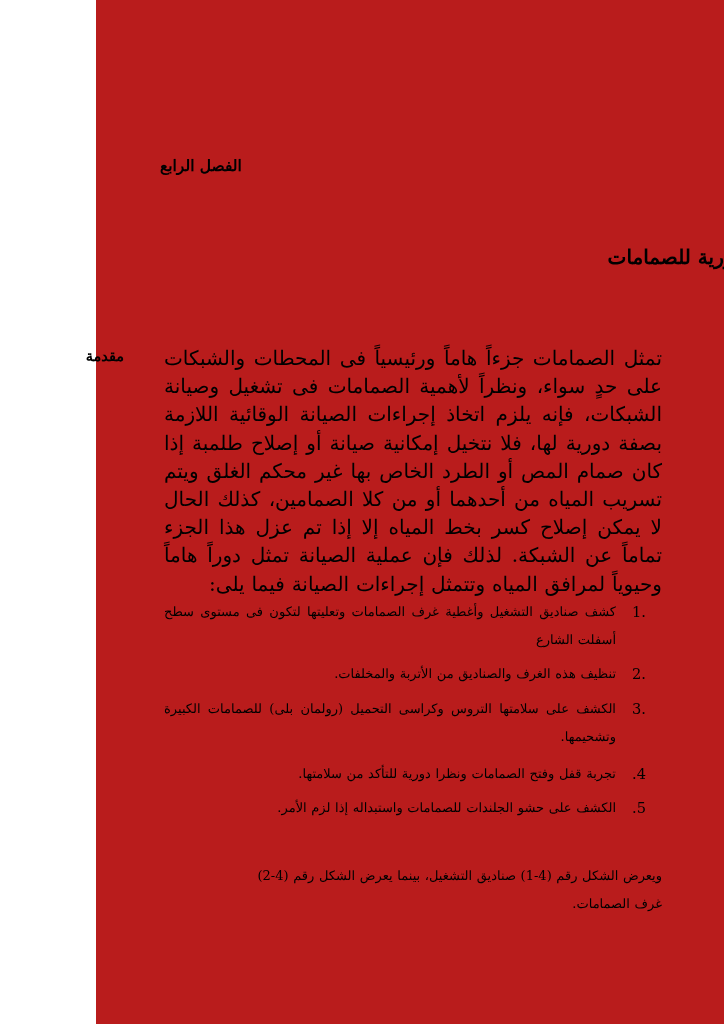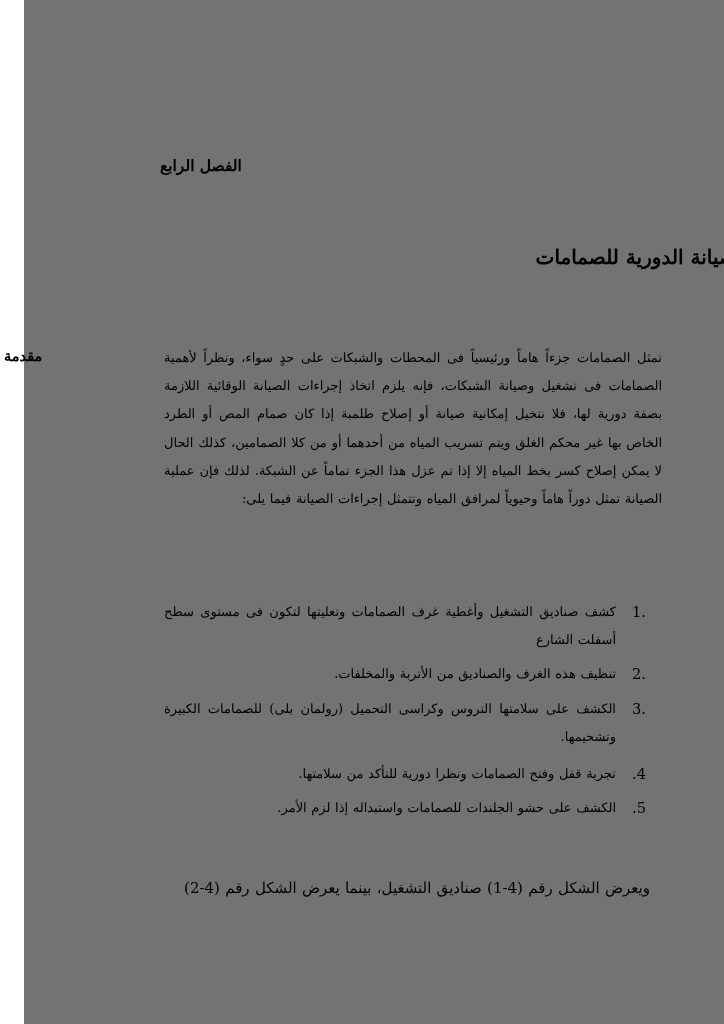--- a/index.html
+++ b/index.html
@@ -14,23 +14,24 @@
     position: relative;
     overflow: hidden;
     font-family: "DejaVu Serif", "Liberation Serif", serif;
     color: #000000;
     direction: rtl;
   }
 
   .page {
     position: absolute;
     inset: 0;
-    width: 700px;
+    width: 580px;
     height: 1024px;
-    background: #737373;
+    background: #b91c1c;
+    padding-left: 48px;
   }
 
   
   .chapter-label {
     position: absolute;
     top: 154px;
     right: 164px;
     width: 400px;
     text-align: left;
     font-size: 15.5px;
@@ -57,33 +58,33 @@
     position: absolute;
     top: 344px;
     right: 62px;
     left: 62px;
   }
   .side-heading {
     position: absolute;
     top: 0;
     right: 538px;
     width: 120px;
-    text-align: left;
+    text-align: right;
     font-size: 14.5px;
     font-weight: 700;
     line-height: 1.6;
     white-space: nowrap;
   }
   .intro-para {
     width: 498px;
     margin: 0;
     text-align: justify;
     text-align-last: right;
     text-justify: inter-word;
-    font-size: 13px;
+    font-size: 20px;
     line-height: 28.2px;
     word-spacing: 0.5px;
   }
 
   
   .steps {
     position: absolute;
     top: 598px;
     right: 62px;
     width: 498px;
@@ -123,24 +124,24 @@
   .step.gap-after {
     margin-bottom: 9px;
   }
 
   
   .closing-para {
     position: absolute;
     top: 862px;
     right: 62px;
     width: 498px;
-    margin: 12px;
+    margin: 0;
     text-align: justify;
     text-align-last: right;
-    font-size: 15px;
+    font-size: 13px;
     line-height: 28.2px;
     word-spacing: 0.5px;
   }
   .closing-para .last-line {
     display: block;
   }
 </style>
 </head>
 <body>
 
@@ -173,15 +174,16 @@
       <span class="step-text">تجربة قفل وفتح الصمامات ونظرا دورية للتأكد من سلامتها.</span>
     </li>
     <li class="step single">
       <span class="step-num">.5</span>
       <span class="step-text">الكشف على حشو الجلندات للصمامات واستبداله إذا لزم الأمر.</span>
     </li>
   </ol>
 
   <p class="closing-para">
     <span>ويعرض الشكل رقم (4-1) صناديق التشغيل، بينما يعرض الشكل رقم (4-2)</span>
+    <span class="last-line">غرف الصمامات.</span>
   </p>
 
 </div>
 
 </body></html>

